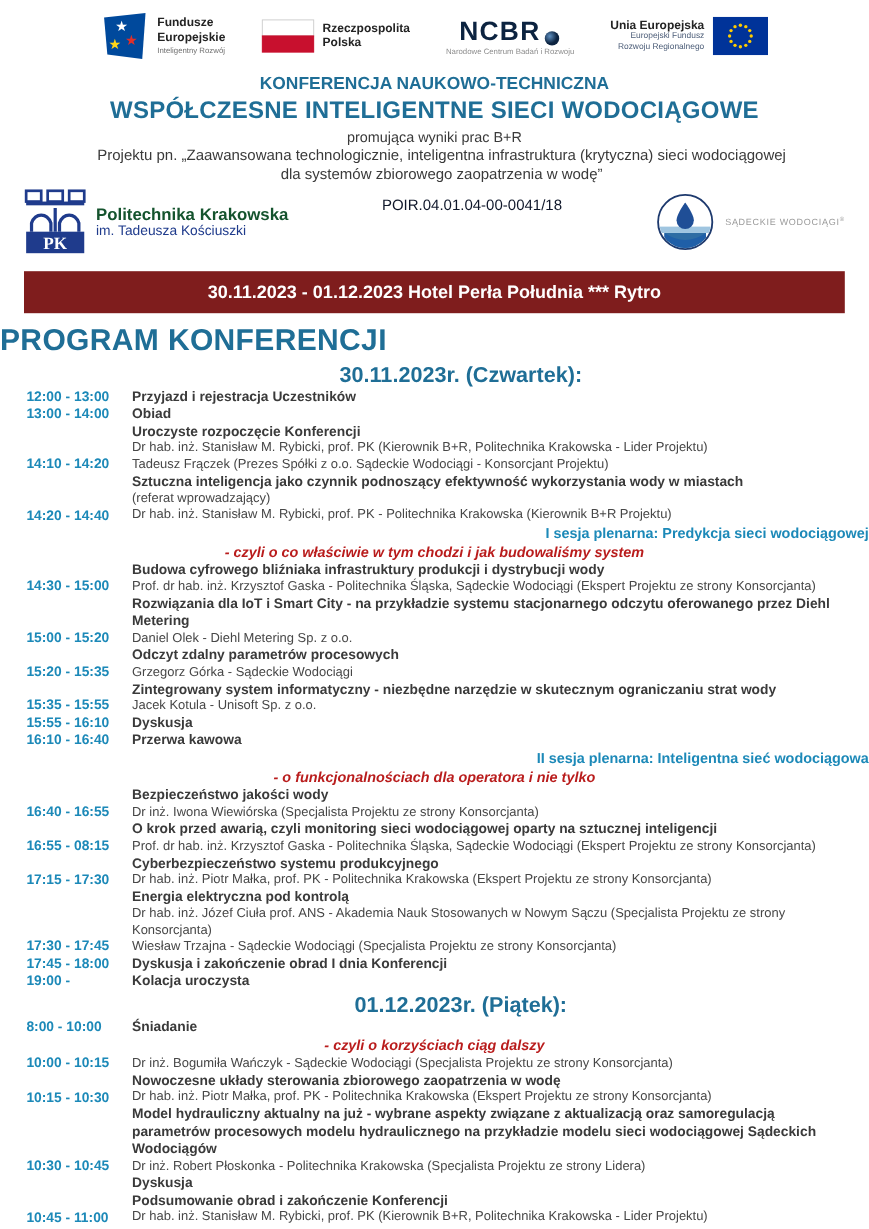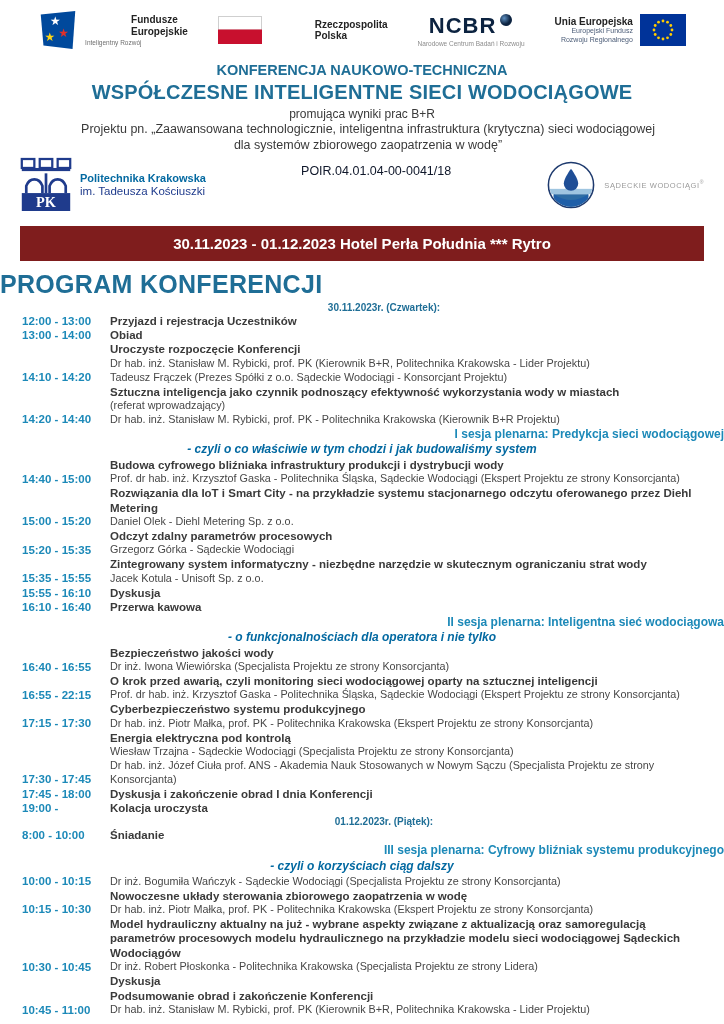--- a/index.html
+++ b/index.html
@@ -6,61 +6,61 @@
   body{
     width:724px;height:1024px;overflow:hidden;background:#ffffff;
     font-family:"Liberation Sans", sans-serif;color:#3a3a3a;
     -webkit-font-smoothing:antialiased;
   }
   .page{width:724px;height:1024px;position:relative;}
 
   
   .logos-row{display:flex;justify-content:center;align-items:center;gap:30px;padding:10px 0 4px;}
   .logo{display:flex;align-items:center;gap:7px;}
-  .logo .txt b{display:block;font-size:10px;line-height:1.15;color:#232323;margin-left:46px;}
+  .logo .txt b{display:block;font-size:10px;line-height:1.15;color:#232323;}
   .logo .txt .sub{display:block;font-size:6.5px;color:#6f6f6f;margin-top:2px;}
   .ncbr-wrap{display:flex;flex-direction:column;align-items:center;}
-  .ncbr-top{display:flex;align-items:flex-start;gap:3px;}
+  .ncbr-top{display:flex;align-items:flex-end;gap:3px;}
   .ncbr-abbr{font-size:22px;font-weight:bold;color:#0c2340;letter-spacing:1px;}
   .ncbr-sub{font-size:6.5px;color:#8c8c8c;margin-top:1px;}
   .eu-txt{text-align:right;}
   .eu-txt b{display:block;font-size:10px;color:#232323;line-height:1.15;}
   .eu-txt .sub{display:block;font-size:7px;color:#4b5c77;line-height:1.2;}
 
   
   .t1{margin-top:8px;text-align:center;font-size:14.5px;font-weight:bold;color:#1f6e96;}
   .t2{text-align:center;font-size:20px;font-weight:bold;color:#1f6e96;margin-top:3px;letter-spacing:.2px;}
   .sub1{text-align:center;font-size:12px;margin-top:3px;color:#3a3a3a;}
   .sub2,.sub3{text-align:center;font-size:12.5px;color:#3a3a3a;line-height:1.3;padding-left:12px;}
 
   
   .band2{display:flex;align-items:flex-start;margin:2px 20px 0;}
   .pk{display:flex;align-items:center;gap:8px;flex:0 0 auto;}
-  .pk-txt b{display:block;font-size:11px;color:#0369a1;line-height:1.25;}
+  .pk-txt b{display:block;font-size:14px;color:#14532d;line-height:1.25;}
   .pk-txt span{display:block;font-size:11.5px;color:#1f3b8c;}
   .poir{flex:1;text-align:center;font-size:12.5px;color:#0f172a;margin-top:8px;}
   .sw{display:flex;align-items:center;gap:8px;flex:0 0 auto;margin-top:4px;}
   .sw-label{font-size:7.5px;color:#9a9a9a;letter-spacing:.6px;}
   .sw-label sup{font-size:5px;}
 
   
   .banner{margin:12px 20px 0;background:#7f1d1d;color:#fff;text-align:center;
           font-size:15px;font-weight:bold;padding:9px 0;}
 
   
   .prog-h{margin-top:9px;font-size:25px;font-weight:bold;color:#1f6e96;letter-spacing:.3px;}
-  .day-h{text-align:center;font-size:10px;font-weight:bold;color:#1f6e96;line-height:1.3;padding-left:44px;}
+  .day-h{text-align:center;font-size:18px;font-weight:bold;color:#1f6e96;line-height:1.3;padding-left:44px;}
   .sched{margin-top:2px;}
   .row{display:flex;align-items:flex-end;}
   .time{flex:0 0 88px;margin-left:22px;font-size:11.5px;font-weight:bold;color:#1c89b8;line-height:1.26;white-space:nowrap;}
   .cell{flex:1;padding-right:14px;}
   .title{font-size:11.5px;font-weight:bold;color:#3a3a3a;line-height:1.26;}
   .detail{font-size:10.8px;color:#474747;line-height:1.28;}
   .sess1{text-align:right;font-size:12px;font-weight:bold;color:#1c89b8;line-height:1.3;}
-  .sess2{text-align:center;font-size:12px;font-weight:bold;font-style:italic;color:#0369a1;line-height:1.3;}
+  .sess2{text-align:center;font-size:12px;font-weight:bold;font-style:italic;color:#b91c1c;line-height:1.3;}
 </style>
 </head>
 <body>
 
 <div class="page">
 
   <div class="logos-row">
     <div class="logo">
       <svg width="40" height="40" viewBox="0 0 44 44">
         <polygon points="3,5 41,1 38,43 6,39" fill="#00499c"></polygon>
@@ -208,21 +208,21 @@
         <div class="time">14:20 - 14:40</div>
         <div class="cell">
           <div class="title">Sztuczna inteligencja jako czynnik podnoszący efektywność wykorzystania wody w miastach</div>
           <div class="detail">(referat wprowadzający)</div>
           <div class="detail">Dr hab. inż. Stanisław M. Rybicki, prof. PK - Politechnika Krakowska (Kierownik B+R Projektu)</div>
         </div>
       </div>
       <div class="sess1">I sesja plenarna: Predykcja sieci wodociągowej</div>
       <div class="sess2">- czyli o co właściwie w tym chodzi i jak budowaliśmy system</div>
       <div class="row">
-        <div class="time">14:40 - 15:00</div>
+        <div class="time">14:30 - 15:00</div>
         <div class="cell">
           <div class="title">Budowa cyfrowego bliźniaka infrastruktury produkcji i dystrybucji wody</div>
           <div class="detail">Prof. dr hab. inż. Krzysztof Gaska - Politechnika Śląska, Sądeckie Wodociągi (Ekspert Projektu ze strony Konsorcjanta)</div>
         </div>
       </div>
       <div class="row">
         <div class="time">15:00 - 15:20</div>
         <div class="cell">
           <div class="title">Rozwiązania dla IoT i Smart City - na przykładzie systemu stacjonarnego odczytu oferowanego przez Diehl Metering</div>
           <div class="detail">Daniel Olek - Diehl Metering Sp. z o.o.</div>
@@ -257,39 +257,39 @@
       <div class="sess1">II sesja plenarna: Inteligentna sieć wodociągowa</div>
       <div class="sess2">- o funkcjonalnościach dla operatora i nie tylko</div>
       <div class="row">
         <div class="time">16:40 - 16:55</div>
         <div class="cell">
           <div class="title">Bezpieczeństwo jakości wody</div>
           <div class="detail">Dr inż. Iwona Wiewiórska (Specjalista Projektu ze strony Konsorcjanta)</div>
         </div>
       </div>
       <div class="row">
-        <div class="time">16:55 - 22:15</div>
+        <div class="time">16:55 - 08:15</div>
         <div class="cell">
           <div class="title">O krok przed awarią, czyli monitoring sieci wodociągowej oparty na sztucznej inteligencji</div>
           <div class="detail">Prof. dr hab. inż. Krzysztof Gaska - Politechnika Śląska, Sądeckie Wodociągi (Ekspert Projektu ze strony Konsorcjanta)</div>
         </div>
       </div>
       <div class="row">
         <div class="time">17:15 - 17:30</div>
         <div class="cell">
           <div class="title">Cyberbezpieczeństwo systemu produkcyjnego</div>
           <div class="detail">Dr hab. inż. Piotr Małka, prof. PK - Politechnika Krakowska (Ekspert Projektu ze strony Konsorcjanta)</div>
         </div>
       </div>
       <div class="row">
         <div class="time">17:30 - 17:45</div>
         <div class="cell">
           <div class="title">Energia elektryczna pod kontrolą</div>
+          <div class="detail">Dr hab. inż. Józef Ciuła prof. ANS - Akademia Nauk Stosowanych w Nowym Sączu (Specjalista Projektu ze strony Konsorcjanta)</div>
           <div class="detail">Wiesław Trzajna - Sądeckie Wodociągi (Specjalista Projektu ze strony Konsorcjanta)</div>
-          <div class="detail">Dr hab. inż. Józef Ciuła prof. ANS - Akademia Nauk Stosowanych w Nowym Sączu (Specjalista Projektu ze strony Konsorcjanta)</div>
         </div>
       </div>
       <div class="row">
         <div class="time">17:45 - 18:00</div>
         <div class="cell">
           <div class="title">Dyskusja i zakończenie obrad I dnia Konferencji</div>
         </div>
       </div>
       <div class="row">
         <div class="time">19:00 -</div>
@@ -297,21 +297,20 @@
           <div class="title">Kolacja uroczysta</div>
         </div>
       </div>
       <div class="day-h">01.12.2023r. (Piątek):</div>
       <div class="row">
         <div class="time">8:00 - 10:00</div>
         <div class="cell">
           <div class="title">Śniadanie</div>
         </div>
       </div>
-      <div class="sess1">III sesja plenarna: Cyfrowy bliźniak systemu produkcyjnego</div>
       <div class="sess2">- czyli o korzyściach ciąg dalszy</div>
       <div class="row">
         <div class="time">10:00 - 10:15</div>
         <div class="cell">
           <div class="detail">Dr inż. Bogumiła Wańczyk - Sądeckie Wodociągi (Specjalista Projektu ze strony Konsorcjanta)</div>
         </div>
       </div>
       <div class="row">
         <div class="time">10:15 - 10:30</div>
         <div class="cell">

